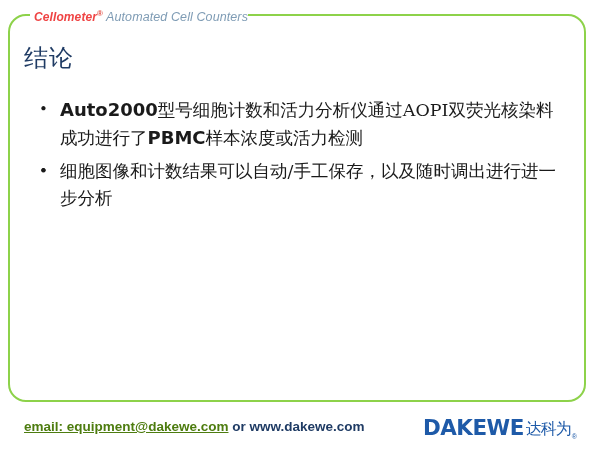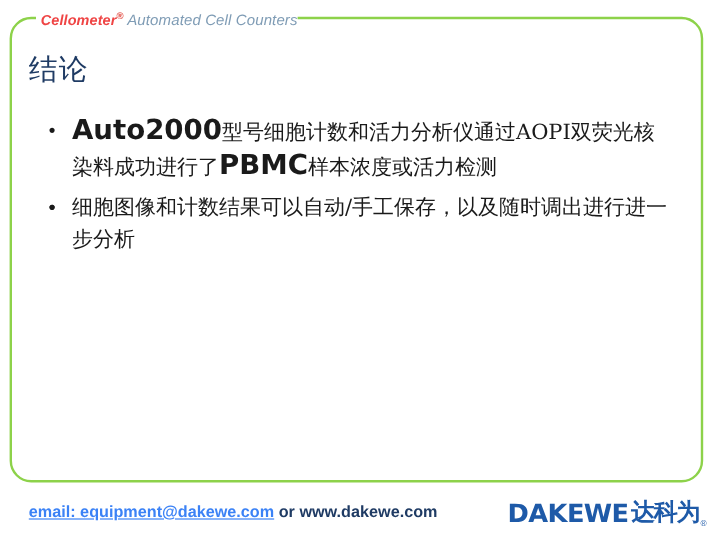--- a/index.html
+++ b/index.html
@@ -109,40 +109,40 @@
     font-size: 15px;
     line-height: 27px;
     color: #1A1A1A;
   }
   .bullet-item .txt {
     display: inline;
   }
   .bullet-item b {
     font-family: "DejaVu Sans", "Liberation Sans", sans-serif;
     font-weight: bold;
-    font-size: 23px;
+    font-size: 18px;
   }
   .bullet-item .han {
     font-family: "DejaVu Serif", "Liberation Serif", serif;
   }
 
   
   #footer-contact {
     position: absolute;
     left: 24px;
     top: 419px;
     font-size: 13.5px;
     font-weight: bold;
     color: #1F3B64;
     white-space: nowrap;
     font-family: "Liberation Sans", sans-serif;
   }
   #footer-contact .email-link {
     text-decoration: underline;
-    color: #3b82f6;
+    color: #4d7c0f;
   }
   #footer-contact .or-text,
   #footer-contact .site-text {
     text-decoration: none;
     color: #1F3B64;
   }
 
   
   #footer-logo {
     position: absolute;
@@ -156,22 +156,22 @@
   #footer-logo .logo-latin {
     font-family: "DejaVu Sans", "Liberation Sans", sans-serif;
     font-weight: bold;
     font-size: 21px;
     color: #1E5AA8;
     letter-spacing: -0.5px;
     transform: scaleX(1.02);
   }
   #footer-logo .logo-han {
     font-family: "DejaVu Sans", "Liberation Sans", sans-serif;
-    font-weight: bold;
-    font-size: 20px;
+    font-weight: normal;
+    font-size: 16px;
     color: #1E5AA8;
     margin-left: 3px;
     letter-spacing: -1px;
   }
   #footer-logo .logo-reg {
     font-size: 7px;
     color: #1E5AA8;
     vertical-align: super;
     margin-left: 1px;
   }

